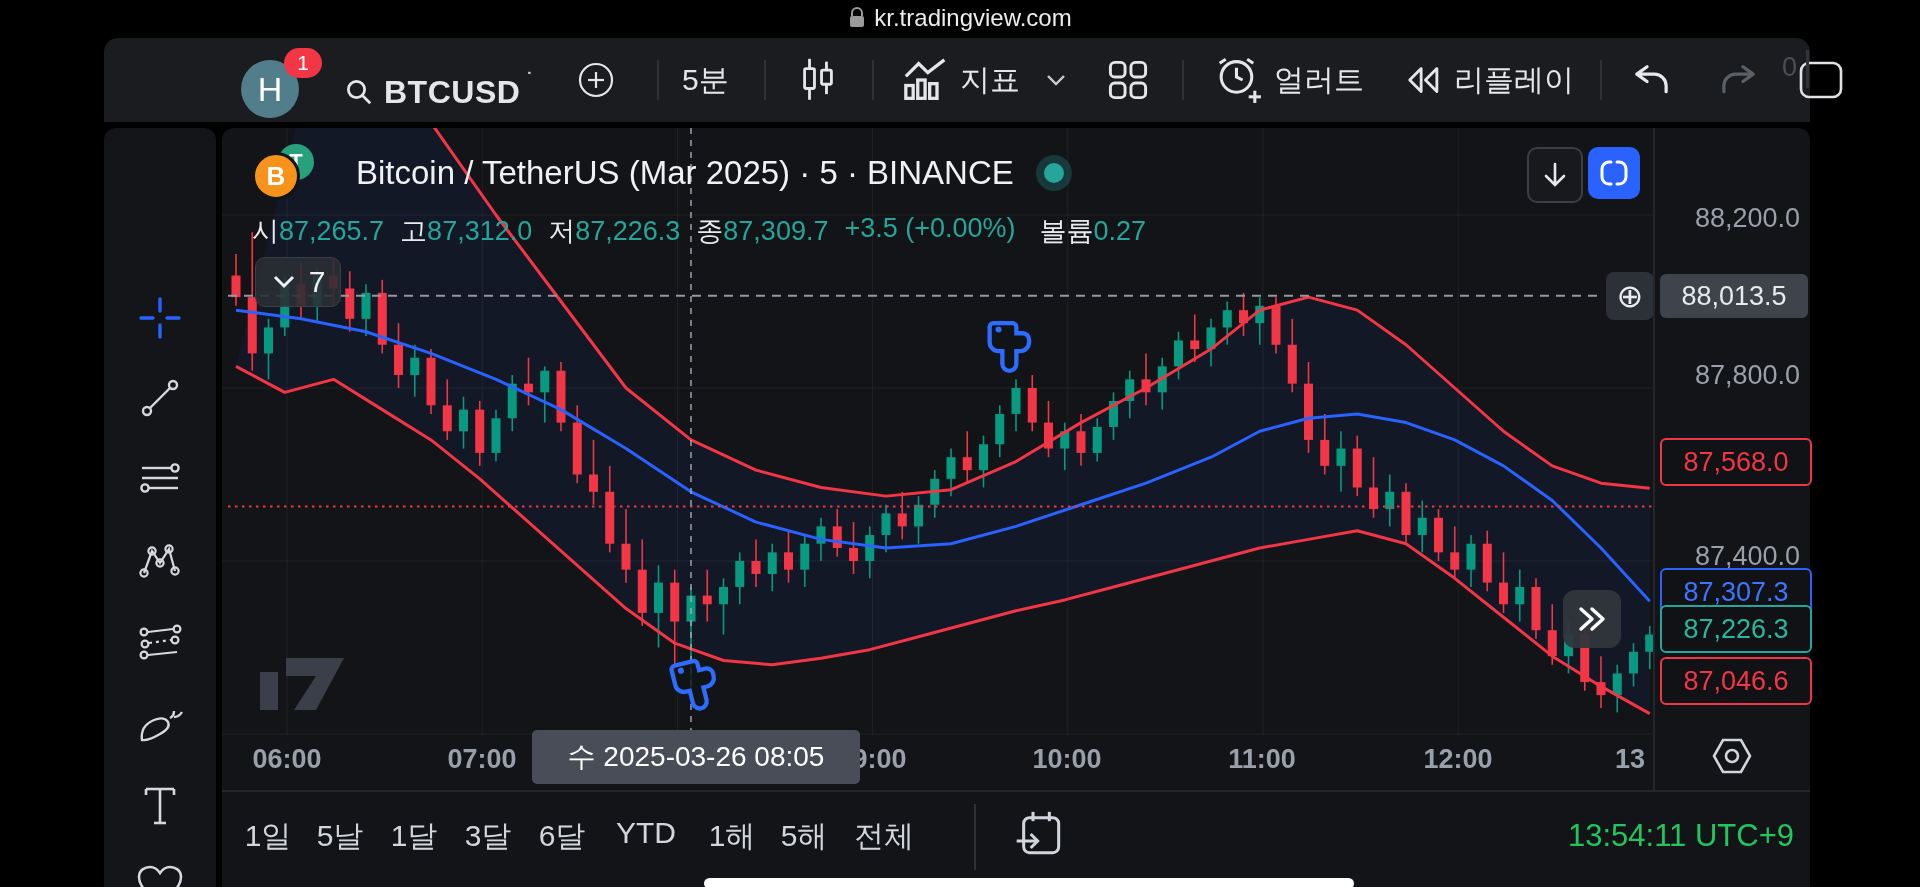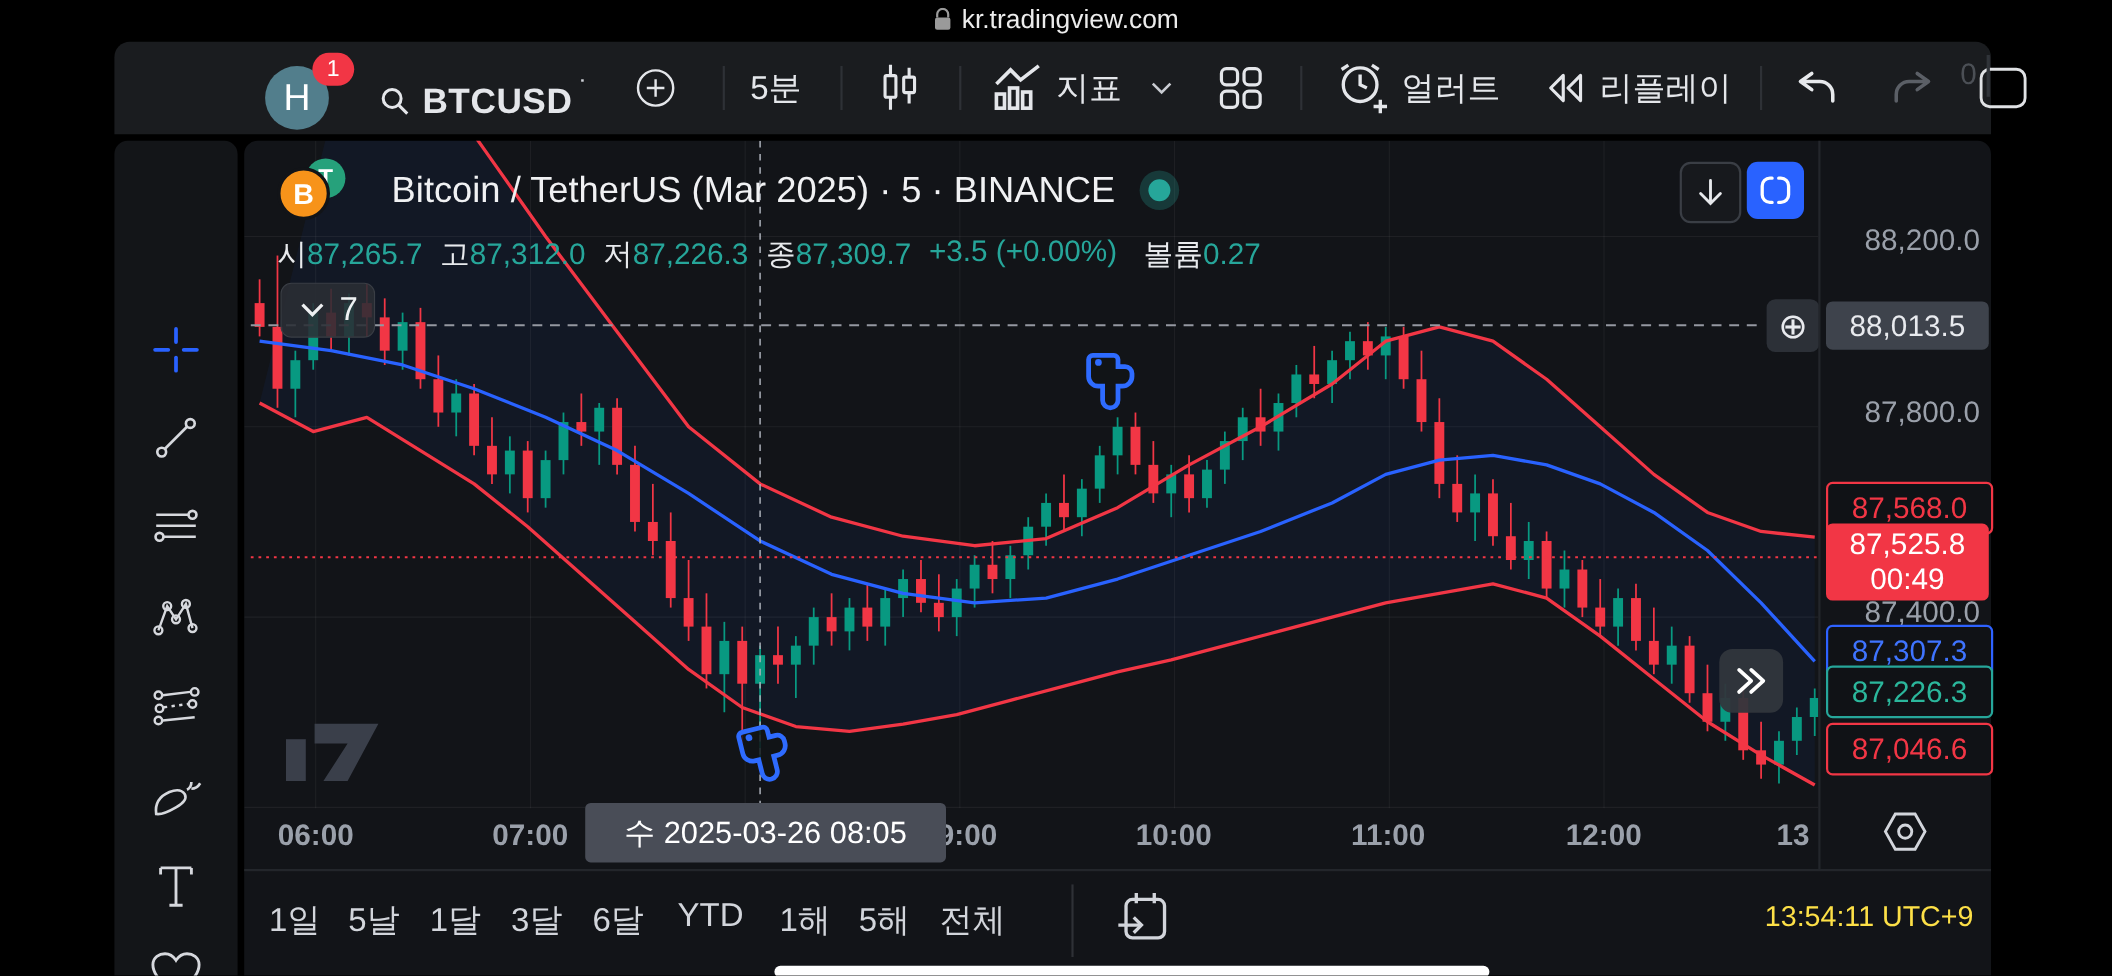--- a/index.html
+++ b/index.html
@@ -56,21 +56,21 @@
              display:flex;align-items:center;justify-content:center;font-size:32px;}
   
   .t-lab{position:absolute;top:616px;color:#9aa0aa;font-size:27px;font-weight:bold;transform:translateX(-50%);}
   .t-tip{position:absolute;left:310px;top:602px;width:328px;height:54px;background:#494d57;border-radius:5px;color:#fff;
          font-size:28px;display:flex;align-items:center;justify-content:center;z-index:6;}
   .gear{position:absolute;left:1488px;top:608px;}
   
   .bottombar{position:absolute;left:0;top:664px;width:1588px;height:95px;}
   .range{position:absolute;top:24px;color:#d2d5db;font-size:30px;transform:translateX(-50%);}
   .bb-div{position:absolute;left:752px;top:12px;width:2px;height:66px;background:#2e3136;}
-  .clock{position:absolute;right:16px;top:26px;color:#fde047;font-size:26px;}
+  .clock{position:absolute;right:16px;top:26px;color:#22c55e;font-size:31px;}
   .scrollpill{position:absolute;left:482px;top:86px;width:650px;height:11px;background:#fff;border-radius:6px;}
   
   .jump-btn{position:absolute;left:1341px;top:462px;width:58px;height:58px;background:rgba(50,54,60,.95);border-radius:12px;
             display:flex;align-items:center;justify-content:center;z-index:5;}
   .hand{position:absolute;z-index:5;}
   .wm{position:absolute;left:30px;top:520px;z-index:1;}
   .edge0{position:absolute;left:1782px;top:52px;color:#4b4f55;font-size:27px;}
   .edgeline{position:absolute;left:1806px;top:50px;width:3px;height:38px;background:#303439;}
   svg{display:block;}
 </style>
@@ -557,24 +557,20 @@
           </svg>
       </span>
     </div>
 
     <div class="tick" style="top:75px;">88,200.0</div>
     <div class="plus-chip" style="top:144px;">⊕</div>
     <div class="chip alert" style="top:146px;">88,013.5</div>
     <div class="tick" style="top:232px;">87,800.0</div>
     <div class="chip red-o" style="top:310px;">87,568.0</div>
     <div class="tick" style="top:413px;">87,400.0</div>
-    <div class="chip red-s" style="top:348px;z-index:4;">
-      <span>87,525.8</span>
-      <span>00:49</span>
-    </div>
     <div class="chip blue-o" style="top:440px;">87,307.3</div>
     <div class="chip teal-o" style="top:477px;">87,226.3</div>
     <div class="chip red-o" style="top:529px;">87,046.6</div>
 
     <div class="v-sep"></div>
 
     <div class="jump-btn">
       <span>
         <svg width="34" height="30" viewBox="0 0 34 30">
             <path d="M6,5 L17,15 L6,25 M17,5 L28,15 L17,25" fill="none" stroke="#fff" stroke-width="3.4" stroke-linecap="round" stroke-linejoin="round"></path>

